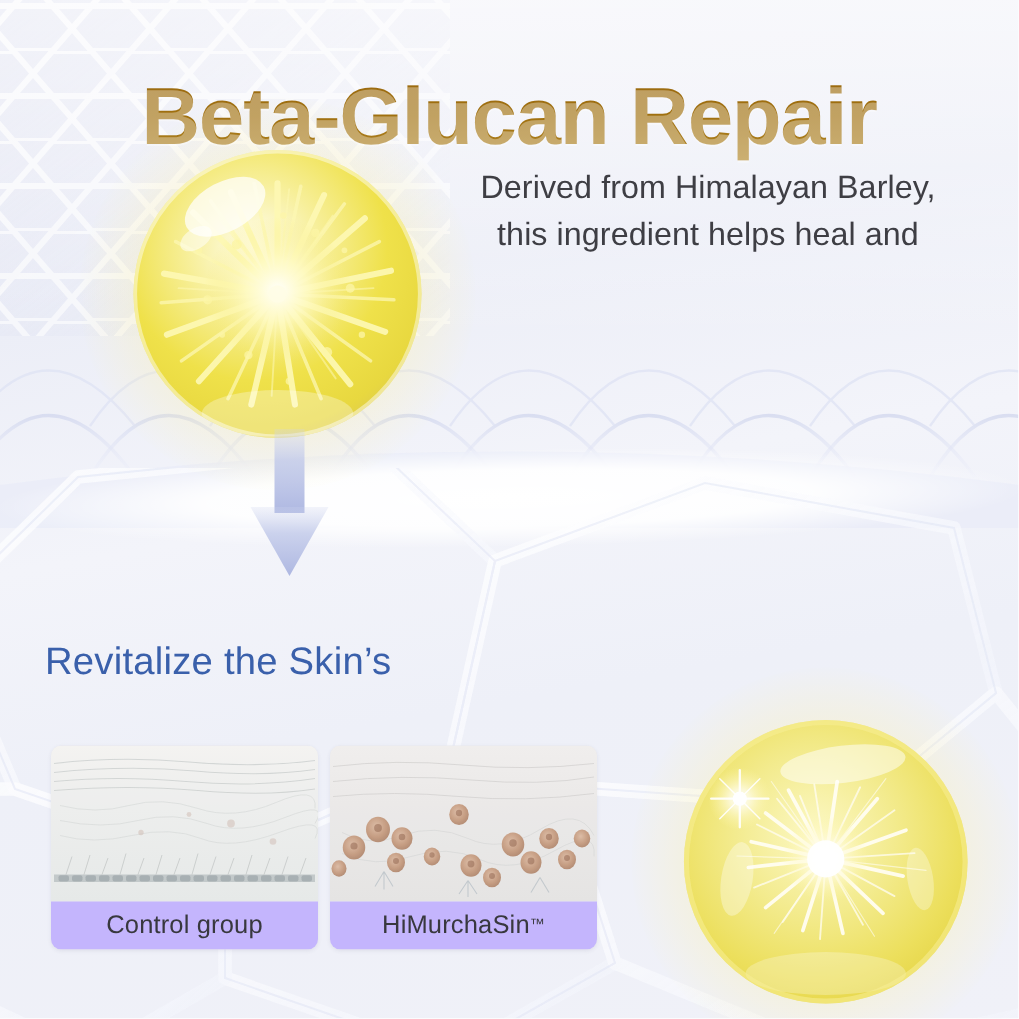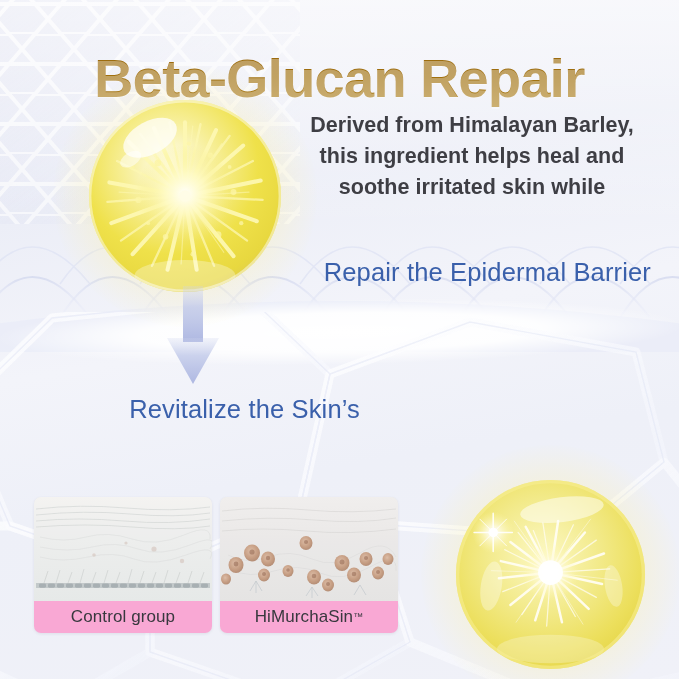--- a/index.html
+++ b/index.html
@@ -90,43 +90,41 @@
   }
 
   #body-copy {
     position: absolute;
     left: 286px; top: 110px; width: 372px;
     text-align: center;
     font-size: 21.5px;
     line-height: 31px;
     color: #3e3e44;
     letter-spacing: .05px;
-    font-weight: bold;
   }
 
   #barrier-heading {
     position: absolute;
     left: 0; top: 258px; width: 679px;
     padding-right: 28px;
     box-sizing: border-box;
     text-align: right;
     font-size: 25.5px;
     color: #3a60ab;
     letter-spacing: .15px;
   }
 
   #basal-heading {
     position: absolute;
-    left: 30px; top: 392px;
+    left: 30px; top: 424px;
     width: 330px;
     font-size: 25.5px;
     line-height: 35px;
     color: #3a60ab;
     letter-spacing: .15px;
-    text-align: right;
   }
 
   
   #arrow { position: absolute; left: 165px; top: 286px; width: 56px; height: 100px; }
 
   
   .panel {
     position: absolute;
     top: 497px;
     width: 178px;
@@ -141,21 +139,21 @@
 
   .panel .micro {
     position: absolute; left: 0; top: 0; right: 0; height: 104px;
     overflow: hidden;
   }
   .panel .caption {
     position: absolute; left: 0; right: 0; bottom: 0; height: 32px;
     display: flex; align-items: center; justify-content: center;
     font-size: 17px;
     color: #38383e;
-    background: #f9a8d4;
+    background: #c4b5fd;
     letter-spacing: .1px;
     white-space: nowrap;
   }
   .caption sup { font-size: 10px; vertical-align: super; line-height: 0; }
 </style>
 </head>
 <body>
 
 <div id="canvas">
 
@@ -320,24 +318,22 @@
         </g>
       </svg>
     </div>
   </div>
 
   <div id="title">Beta-Glucan Repair</div>
 
   <div id="body-copy">
     <div>Derived from Himalayan Barley,</div>
     <div>this ingredient helps heal and</div>
-    <div>soothe irritated skin while</div>
   </div>
 
-  <div id="barrier-heading">Repair the Epidermal Barrier</div>
 
   <svg id="arrow" viewBox="0 0 56 100" xmlns="http://www.w3.org/2000/svg">
     <defs>
       <linearGradient id="arrGrad" x1="0" y1="0" x2="0" y2="1">
         <stop offset="0%" stop-color="#ced4ee" stop-opacity=".25"></stop>
         <stop offset="38%" stop-color="#c3cbea" stop-opacity=".85"></stop>
         <stop offset="100%" stop-color="#aab4e0" stop-opacity=".95"></stop>
       </linearGradient>
     </defs>
     <rect x="18" y="0" width="20" height="56" fill="url(#arrGrad)"></rect>

